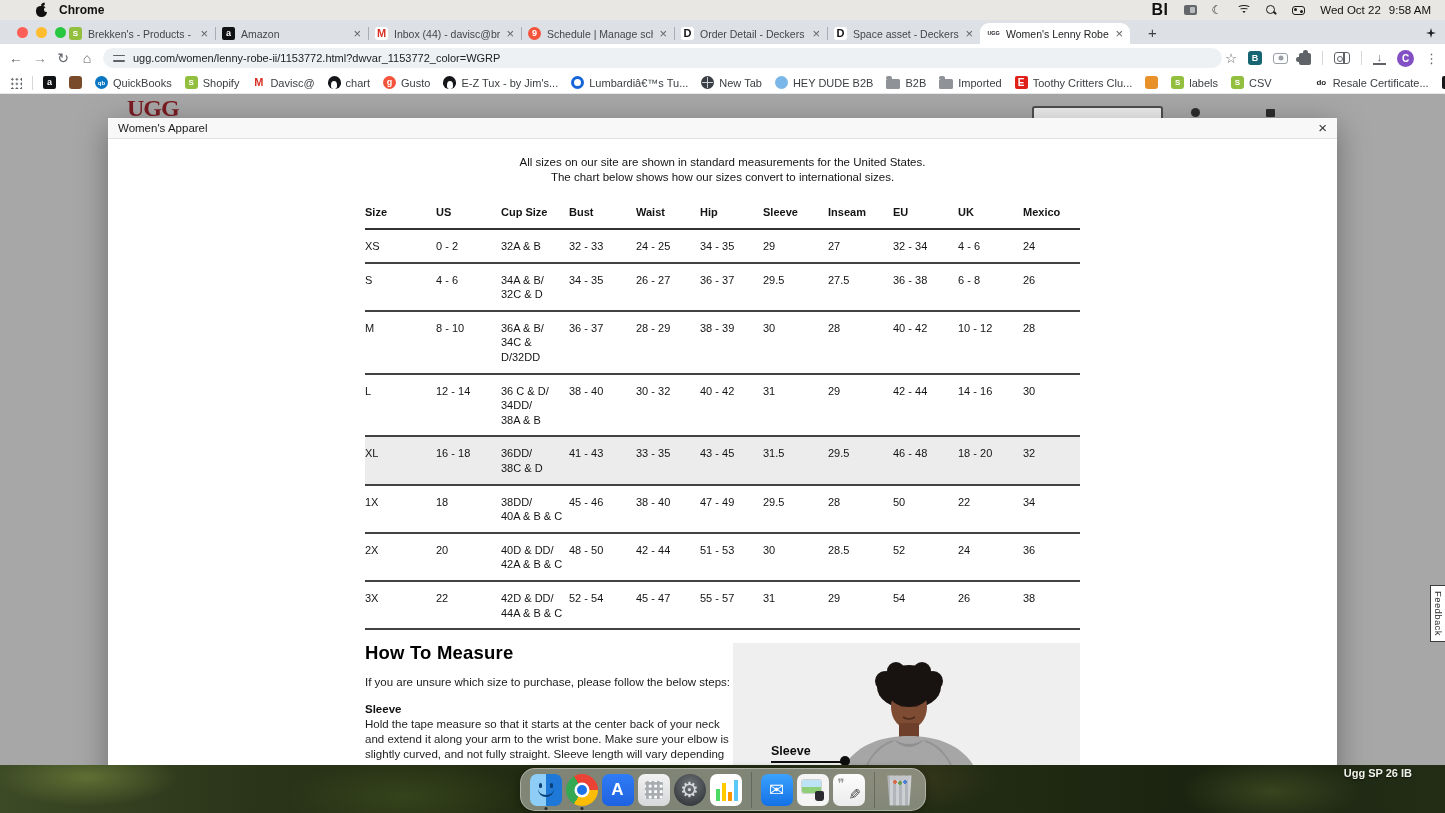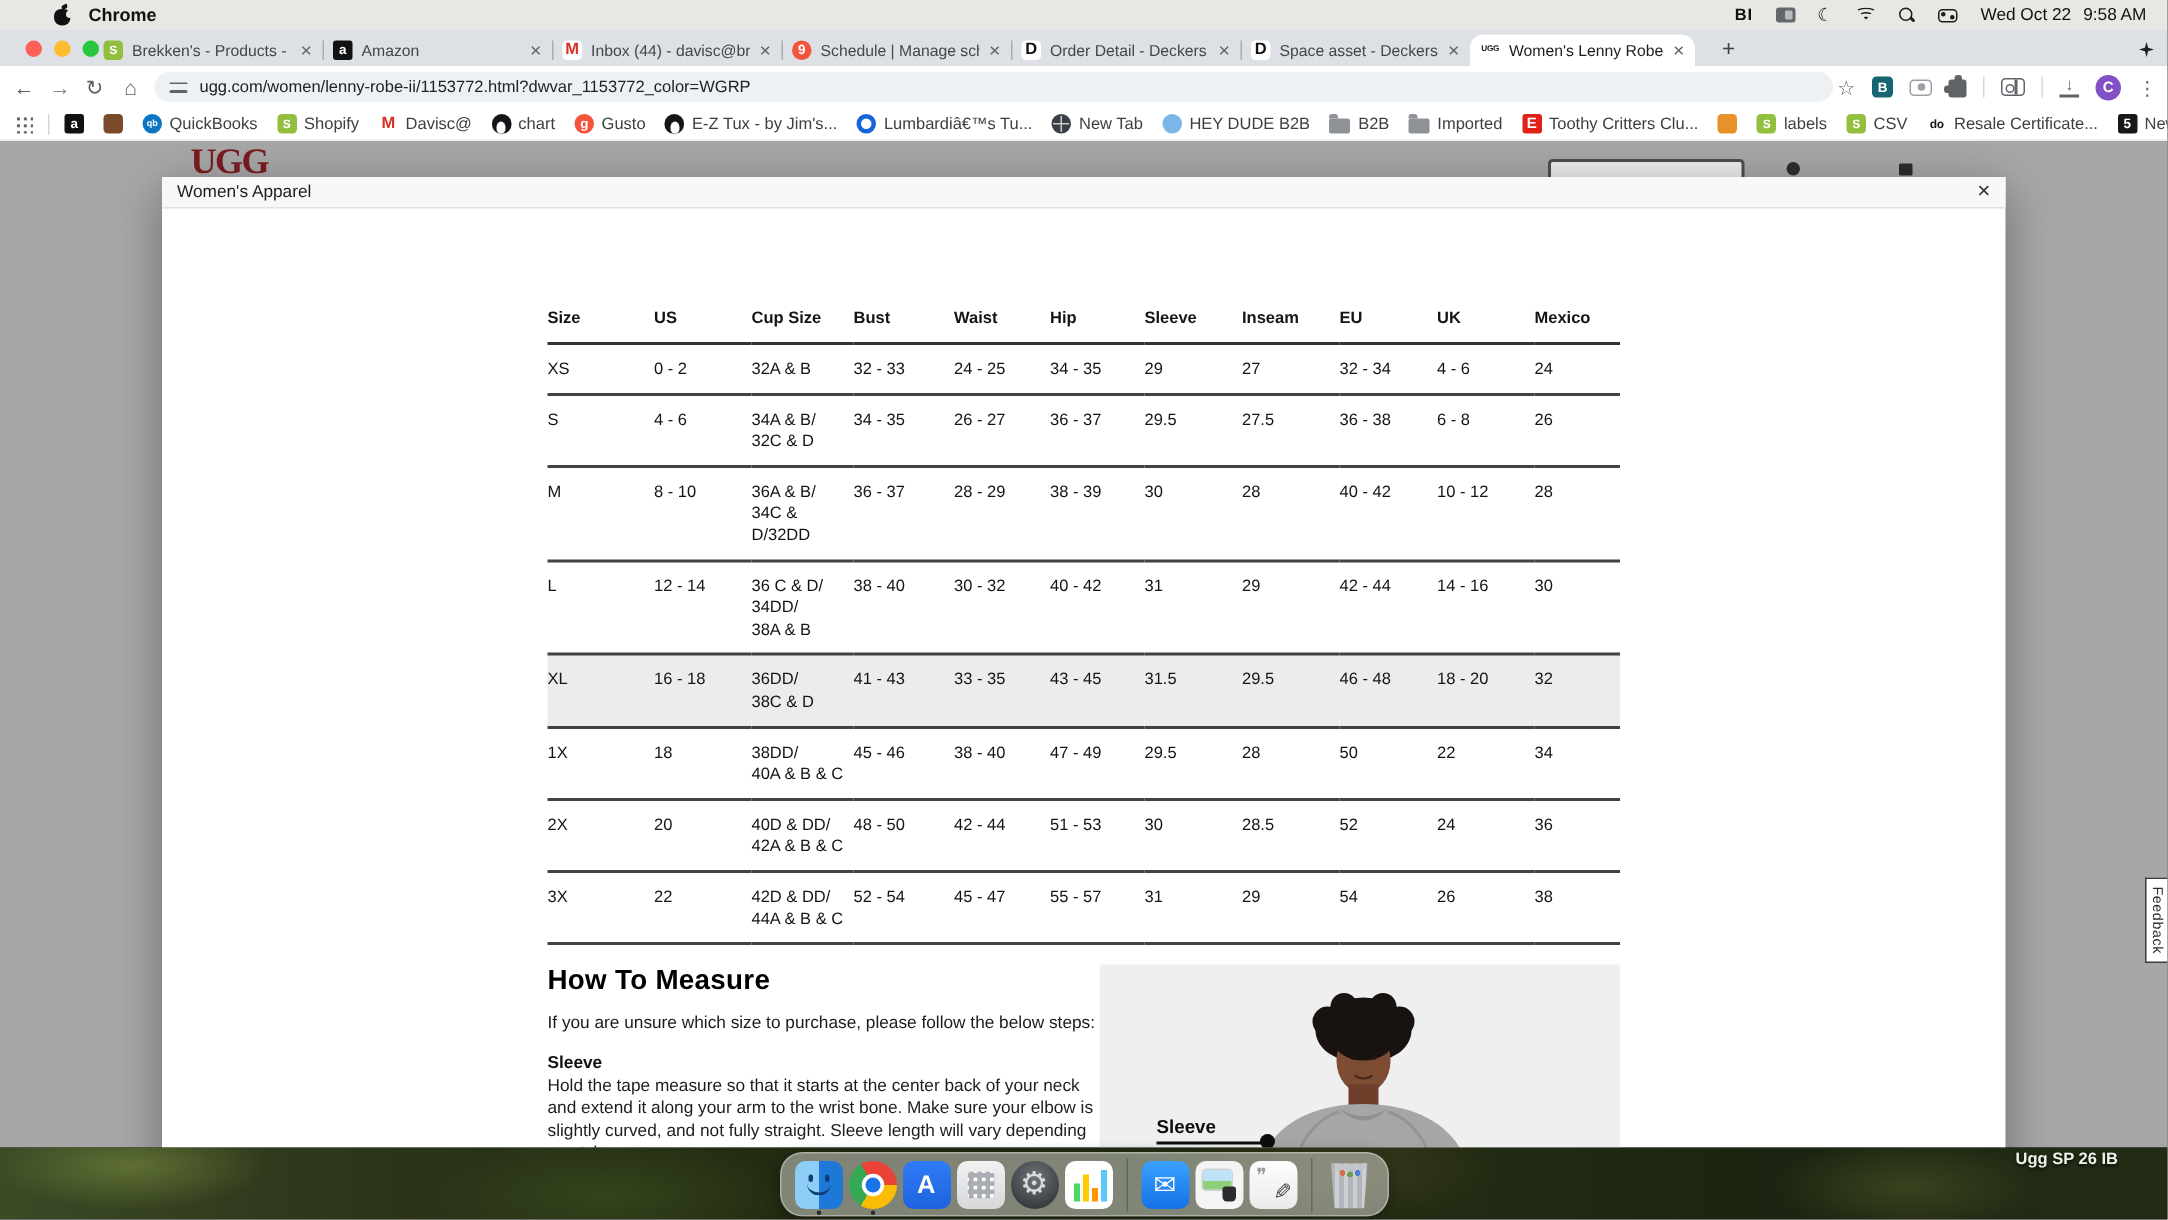--- a/index.html
+++ b/index.html
@@ -8,21 +8,21 @@
 
   
   .menubar{position:absolute;top:0;left:0;right:0;height:20px;background:#e9e7e3;display:flex;align-items:center;font-size:12px;color:#111;z-index:50;}
   .apple{width:11px;height:13px;position:relative;display:inline-block;margin:0 12px 0 36px;}
   .apple::before{content:'';position:absolute;left:0;top:2px;width:11px;height:11px;background:#111;border-radius:42% 42% 48% 48%;}
   .apple::after{content:'';position:absolute;right:-2px;top:3px;width:5px;height:5px;border-radius:50%;background:#e9e7e3;}
   .apple .leaf{position:absolute;left:5px;top:-1px;width:4px;height:3px;background:#111;border-radius:60% 10% 60% 10%;transform:rotate(-18deg);}
   .mb-app{font-weight:700;margin-right:19px;}
   .mb-item{margin-right:19px;}
   .mb-right{margin-left:auto;display:flex;align-items:center;gap:15px;padding-right:14px;font-size:11.5px;}
-  .bi-badge{font-weight:700;font-size:11px;letter-spacing:.5px;}
+  .bi-badge{font-weight:700;font-size:16px;letter-spacing:.5px;}
   .panel-ico{width:13px;height:10px;background:#63676c;border-radius:2px;position:relative;}
   .panel-ico::after{content:'';position:absolute;inset:2px 2px 2px 6px;background:#b9bcbf;border-radius:1px;}
   .moon-ico{font-size:12px;line-height:12px;}
   .wifi-ico{width:14px;height:11px;position:relative;}
   .wifi-ico i{position:absolute;left:50%;transform:translateX(-50%);border:1.6px solid #1c1c1c;border-bottom:none;border-left-color:transparent;border-right-color:transparent;border-radius:50% 50% 0 0;}
   .wifi-ico i:nth-child(1){width:14px;height:7px;top:0;}
   .wifi-ico i:nth-child(2){width:9px;height:4.5px;top:3.5px;}
   .wifi-ico i:nth-child(3){width:4px;height:2.5px;top:6.8px;border-width:2px;}
   .search-ico{width:11px;height:11px;position:relative;}
   .search-ico::before{content:'';position:absolute;left:0;top:0;width:7px;height:7px;border:1.6px solid #1c1c1c;border-radius:50%;}
@@ -92,21 +92,21 @@
   .fv-ring{background:#fff;border:3.5px solid #1565d8;border-radius:50%;}
   .fv-globe{background:#3a3f45;border-radius:50%;position:relative;}
   .fv-globe::after{content:'';position:absolute;inset:1px;border-radius:50%;background:
       linear-gradient(#c9ccd0,#c9ccd0) center/100% 1px no-repeat,
       linear-gradient(90deg,#c9ccd0,#c9ccd0) center/1px 100% no-repeat;}
   .fv-flower{background:#7ab7e8;border-radius:50%;}
   .fv-folder{width:14px;height:10px;background:#8f9397;border-radius:1.5px;position:relative;margin-top:2px;}
   .fv-folder::before{content:'';position:absolute;top:-2.5px;left:0;width:6px;height:3px;background:#8f9397;border-radius:2px 2px 0 0;}
   .fv-redE{background:#e0211a;color:#fff;border-radius:2px;font-size:10px;}
   .fv-cat{background:#e8912b;}
-  .fv-do{background:#fff;color:#1d1d1d;font-size:8px;font-weight:700;letter-spacing:-.3px;}
+  .fv-do{background:#fff;color:#1d1d1d;font-size:8px;font-weight:700;letter-spacing:-.3px;margin-left:30px;}
   .fv-black5{background:#17181a;color:#fff;border-radius:2px;}
   .fv-brown{background:#7a4b2a;}
 
   
   .page{position:absolute;top:94px;left:0;right:0;height:671px;background:#a7a7a7;overflow:hidden;z-index:10;}
   .peek-logo{position:absolute;left:127px;top:1px;font-size:24px;font-weight:700;color:#7a1c22;font-family:"Liberation Serif",serif;letter-spacing:-1px;}
   .peek-search{position:absolute;left:1032px;top:12px;width:131px;height:22px;border:2px solid #4e4e4e;border-radius:3px;background:#ececec;}
   .peek-person{position:absolute;left:1191px;top:14px;width:9px;height:9px;border-radius:50%;background:#2e2e2e;}
   .peek-bag{position:absolute;left:1266px;top:15px;width:9px;height:8px;background:#2c2c2c;border-radius:1px;}
 
@@ -360,20 +360,24 @@
   <div class="peek-logo">UGG</div>
   <div class="peek-search"></div>
   <div class="peek-person"></div>
   <div class="peek-bag"></div>
 
   <div class="modal">
     <div class="modal-hd">
       <span>Women's Apparel</span>
     </div>
     <span class="modal-close">×</span>
+    <div class="intro">
+      <div>All sizes on our site are shown in standard measurements for the United States.</div>
+      <div>The chart below shows how our sizes convert to international sizes.</div>
+    </div>
 
     <table class="size-table" id="size-table">
         <colgroup>
           <col style="width: 71px;">
           <col style="width: 65px;">
           <col style="width: 68px;">
           <col style="width: 67px;">
           <col style="width: 64px;">
           <col style="width: 63px;">
           <col style="width: 65px;">

